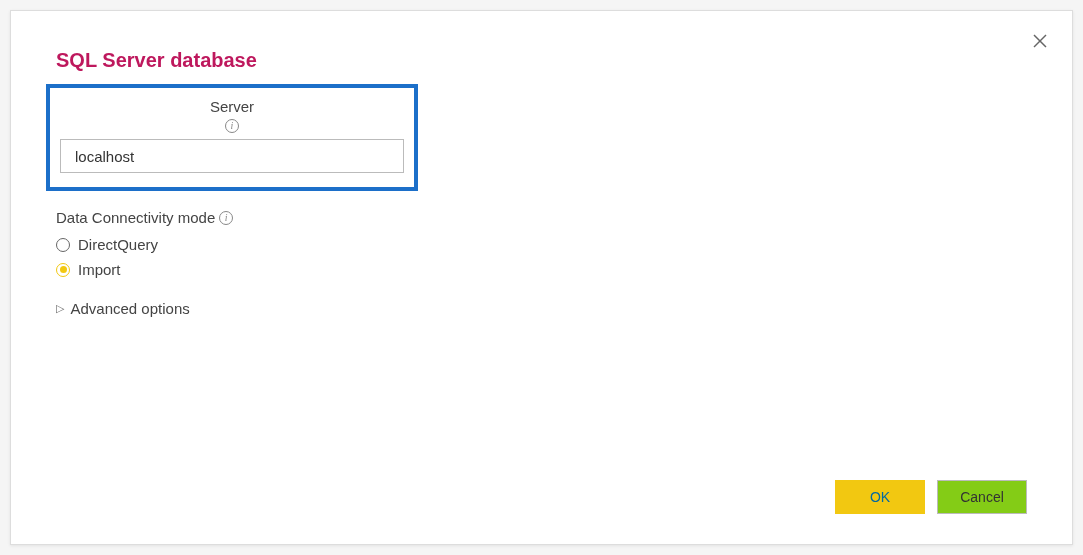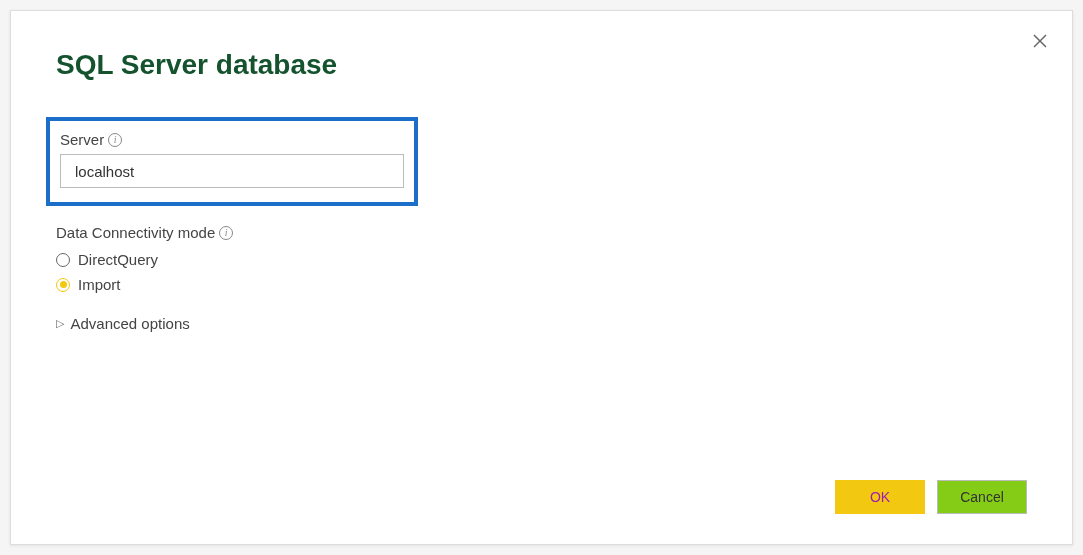--- a/index.html
+++ b/index.html
@@ -31,24 +31,24 @@
       height: 24px;
       cursor: pointer;
       color: #666;
       display: flex;
       align-items: center;
       justify-content: center;
       font-size: 22px;
       font-weight: 300;
     }
     .dialog-title {
-      font-size: 28px;
+      font-size: 20px;
       font-weight: 600;
-      color: #14532d;
-      margin-bottom: 36px;
+      color: #be185d;
+      margin-bottom: 12px;
     }
     .highlight-box {
       border: 4px solid #1c6fc9;
       padding: 10px 10px 14px 10px;
       width: 372px;
       margin-bottom: 18px;
       margin-left: -10px;
     }
     .field-group {
       margin-bottom: 12px;
@@ -56,20 +56,21 @@
     .field-group:last-child {
       margin-bottom: 0;
     }
     .field-label {
       font-size: 15px;
       color: #444;
       margin-bottom: 6px;
       display: flex;
       align-items: center;
       gap: 4px;
+      flex-direction: column;
     }
     .info-icon {
       display: inline-flex;
       align-items: center;
       justify-content: center;
       width: 14px;
       height: 14px;
       border: 1px solid #888;
       border-radius: 50%;
       font-size: 10px;
@@ -155,21 +156,21 @@
       font-family: inherit;
       border: 1px solid #bbb;
       background: #84cc16;
       color: #333;
       cursor: pointer;
       padding: 0 18px;
     }
     .btn-primary {
       background: #f2c811;
       border-color: #f2c811;
-      color: #a21caf;
+      color: #0369a1;
     }
   </style>
 </head>
 <body>
 
 <div class="dialog">
 
   <div class="close-btn">
     <svg width="16" height="16" viewBox="0 0 16 16">
       <line x1="2" y1="2" x2="14" y2="14" stroke="#666" stroke-width="1.5"></line>

